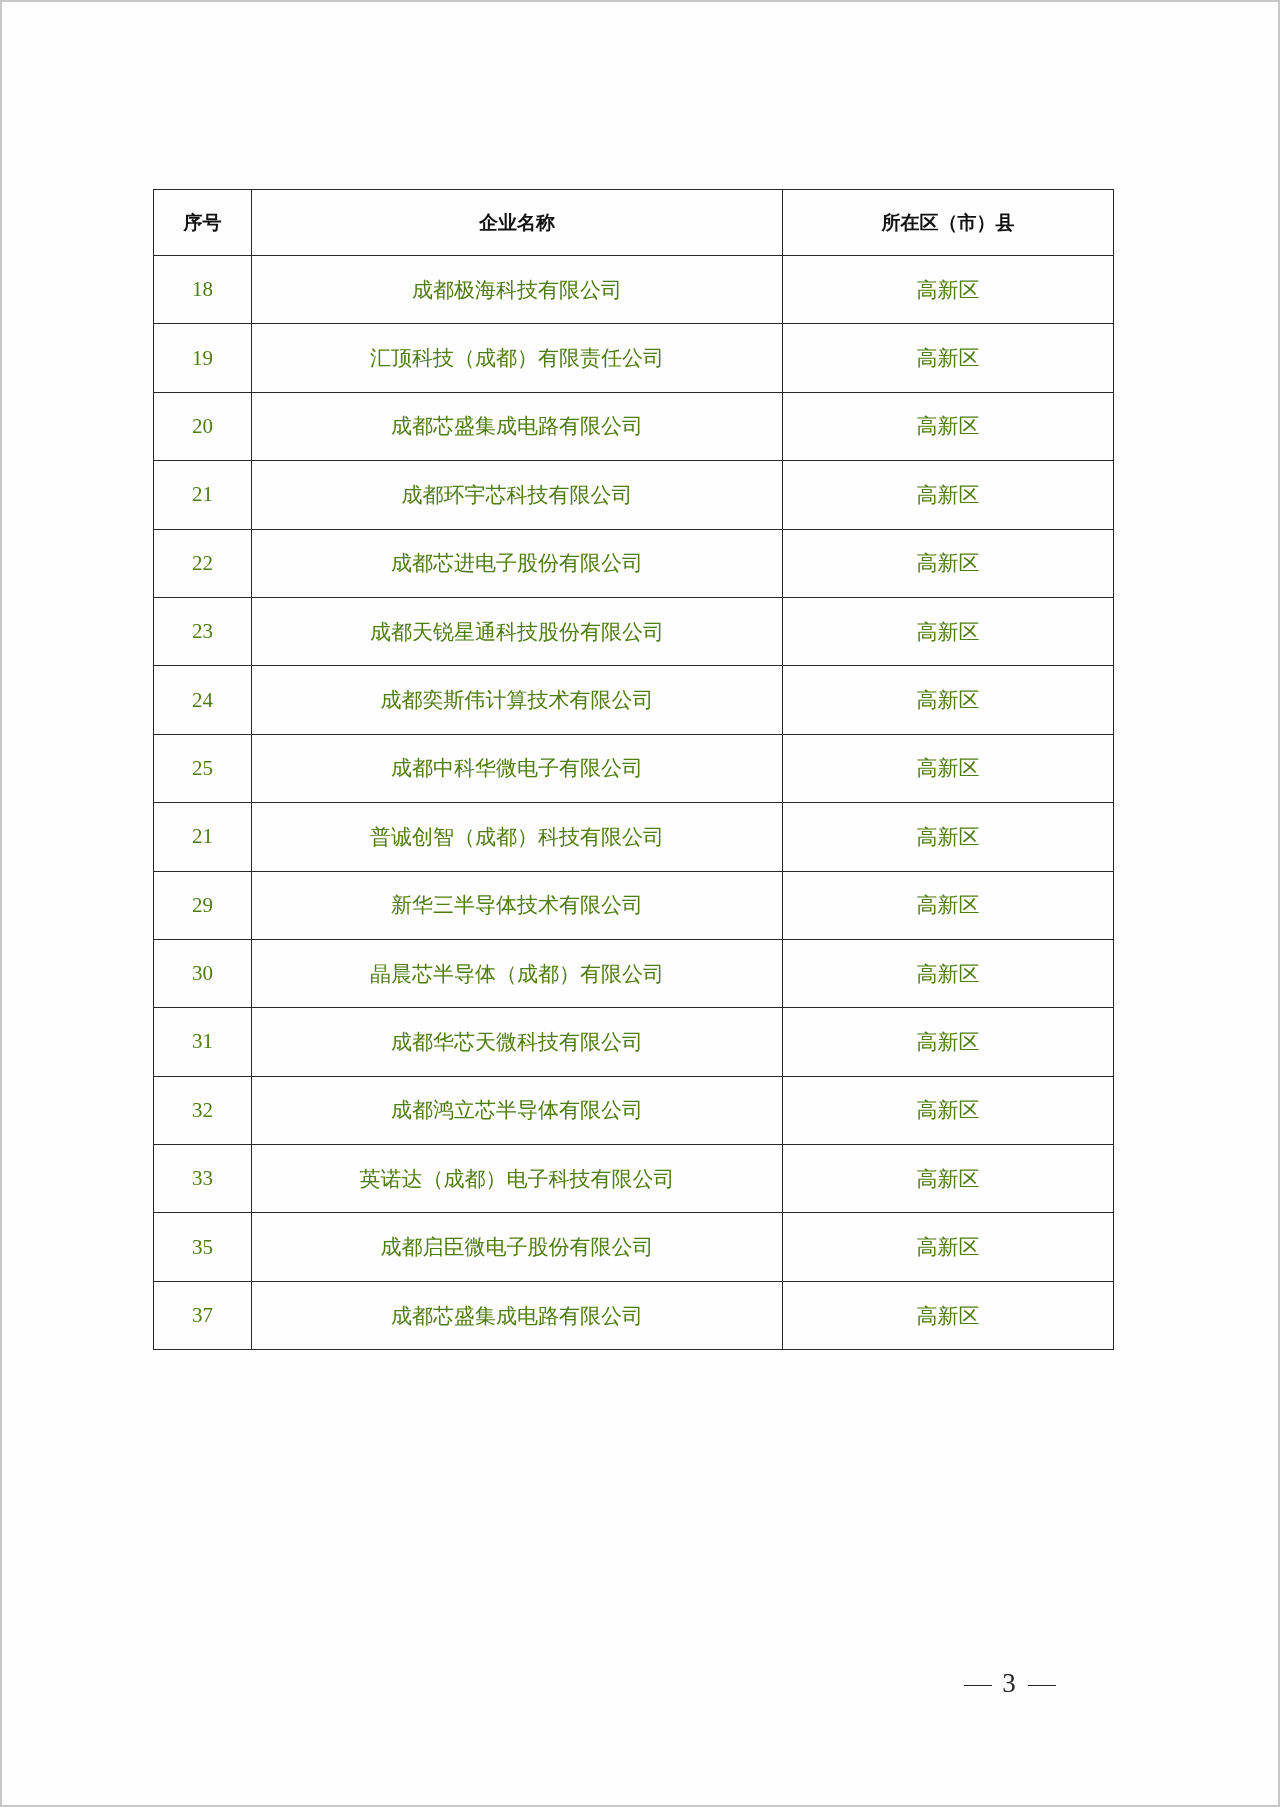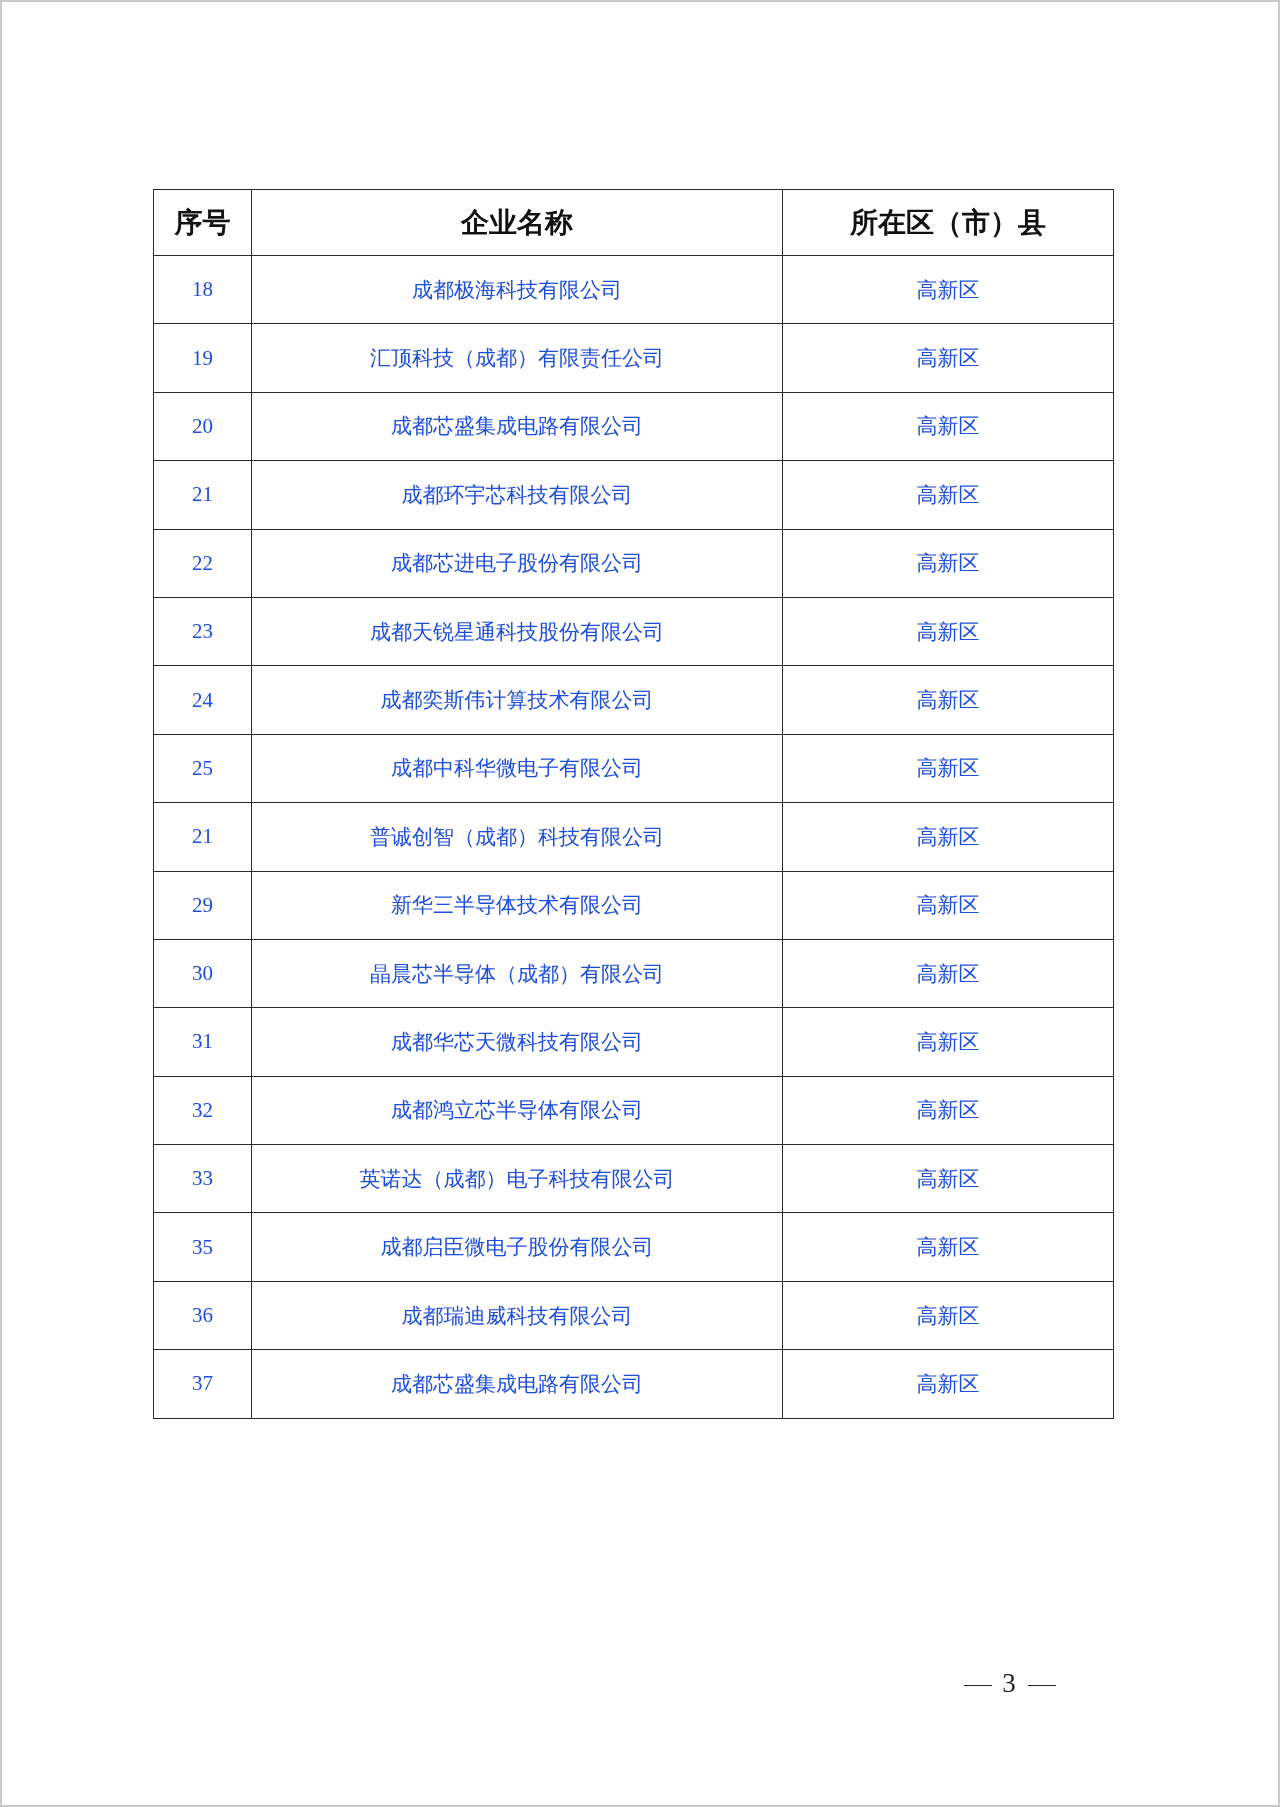--- a/index.html
+++ b/index.html
@@ -26,28 +26,28 @@
     }
     .doc-table td, .doc-table th {
       border: 1.6px solid #2a2a2a;
       text-align: center;
       vertical-align: middle;
       padding: 0;
     }
     .doc-table th {
       height: 65px;
       font-weight: bold;
-      font-size: 28px;
+      font-size: 19px;
       font-family: "DejaVu Sans", "Liberation Sans", sans-serif;
       color: #111;
     }
     .doc-table td {
       height: 67.4px;
       font-size: 21px;
-      color: #1d4ed8;
+      color: #4d7c0f;
     }
     .col-idx { width: 98px; }
     .col-name { width: 531px; }
     .col-dist { width: 331px; }
     td.idx { font-family: "Liberation Serif", "DejaVu Serif", serif; font-size: 21px; }
     td.name, td.dist { font-family: "DejaVu Sans", "Liberation Sans", sans-serif; font-size: 21px; }
     .page-number {
       position: absolute;
       left: 935px; top: 1668px;
       width: 150px;
@@ -147,25 +147,20 @@
         <td class="idx">33</td>
         <td class="name">英诺达（成都）电子科技有限公司</td>
         <td class="dist">高新区</td>
       </tr>
     <tr>
         <td class="idx">35</td>
         <td class="name">成都启臣微电子股份有限公司</td>
         <td class="dist">高新区</td>
       </tr>
     <tr>
-        <td class="idx">36</td>
-        <td class="name">成都瑞迪威科技有限公司</td>
-        <td class="dist">高新区</td>
-      </tr>
-    <tr>
         <td class="idx">37</td>
         <td class="name">成都芯盛集成电路有限公司</td>
         <td class="dist">高新区</td>
       </tr>
   </tbody>
 </table>
 
 <div class="page-number">
   <span class="dash"></span><span>3</span><span class="dash"></span>
 </div>

